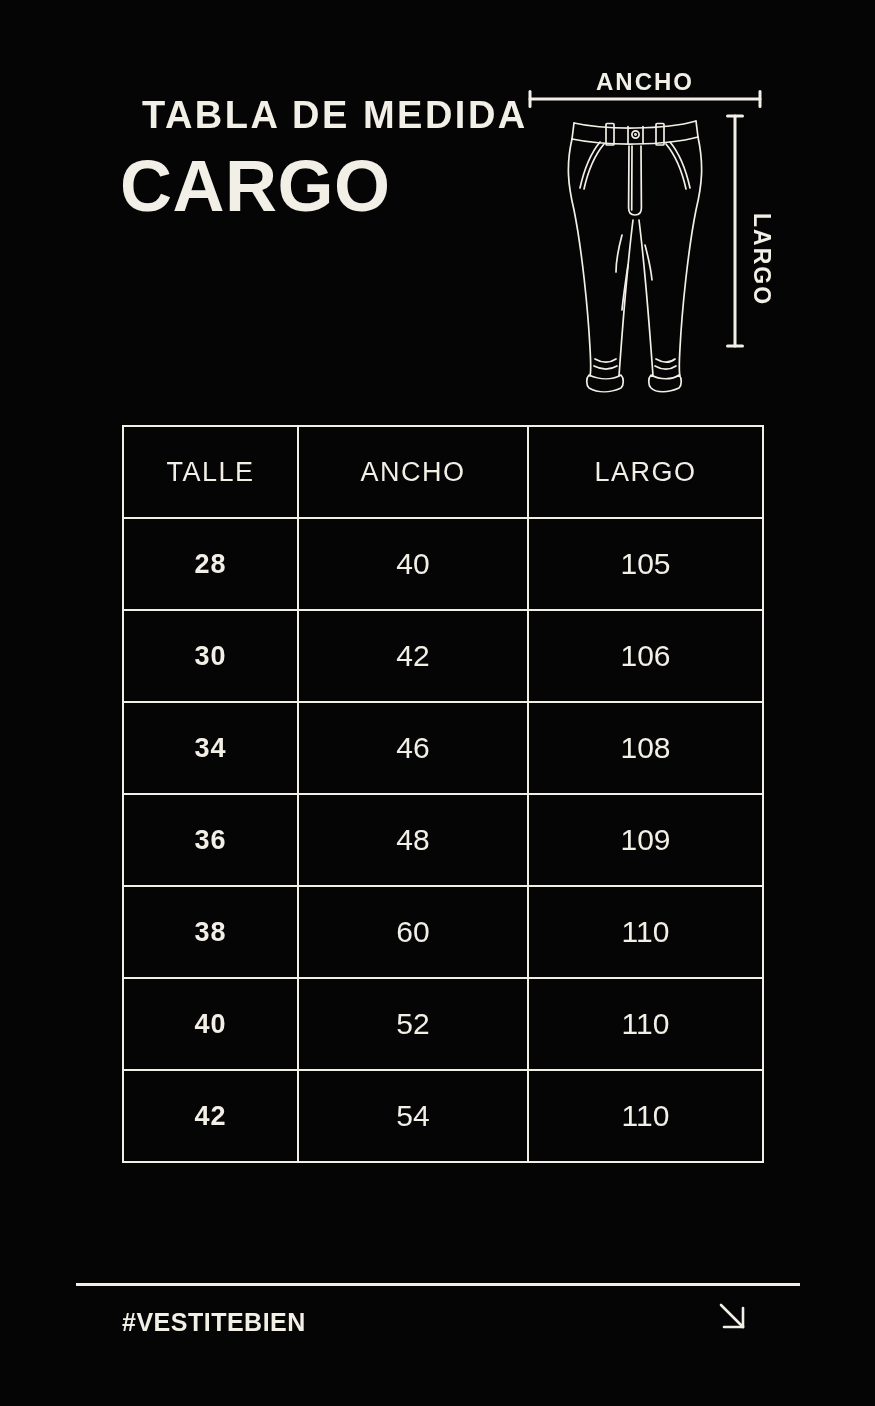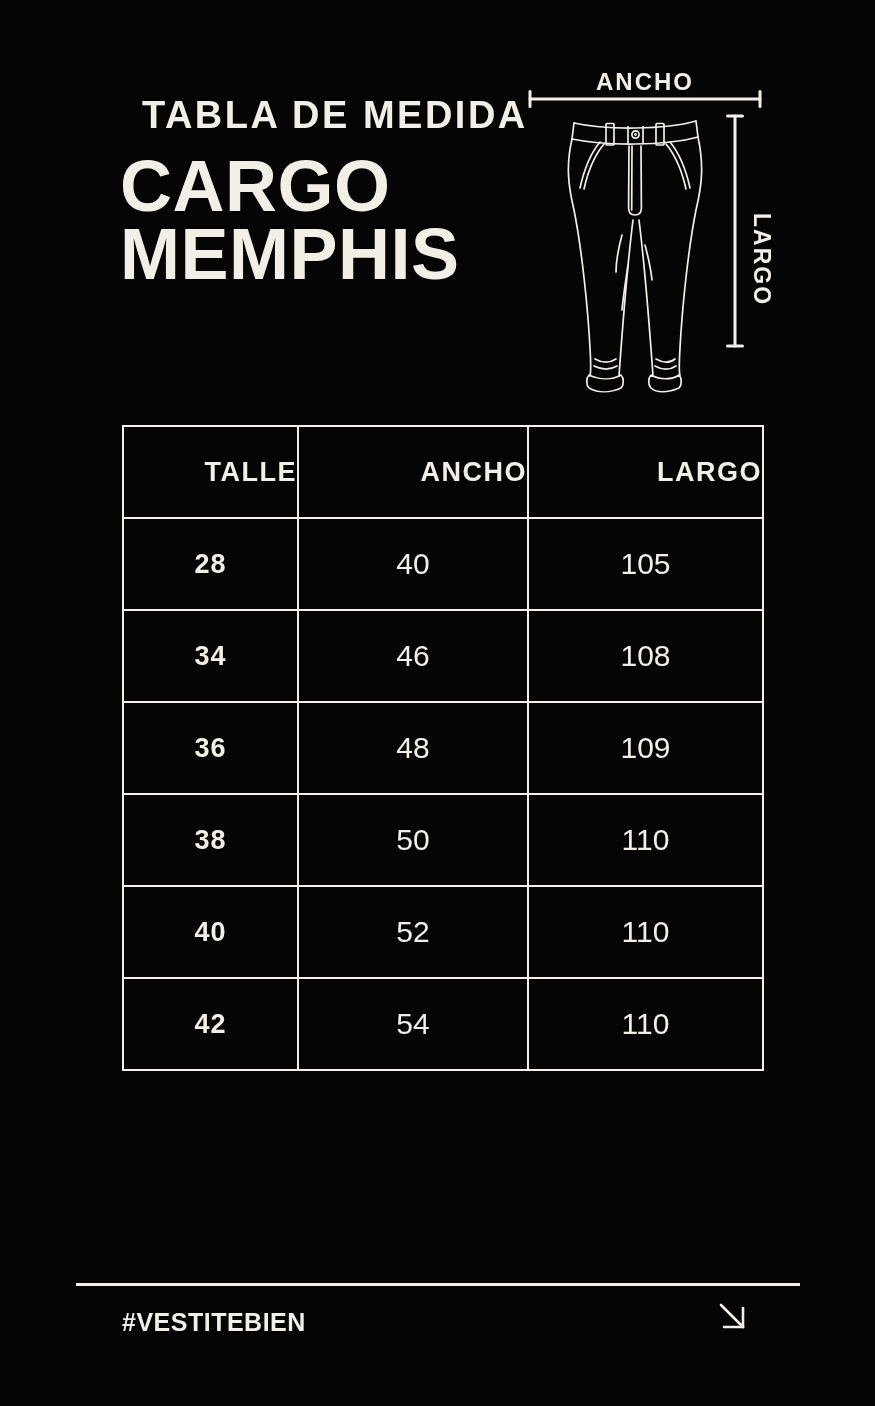--- a/index.html
+++ b/index.html
@@ -75,23 +75,22 @@
   }
   .size-table th, .size-table td {
     border: 2px solid #f2efe7;
     text-align: center;
     vertical-align: middle;
     height: 90px;
     padding: 0;
   }
   .size-table th {
     font-size: 27px;
-    font-weight: 700;
+    font-weight: 400;
     letter-spacing: 1.5px;
-    text-align: right;
   }
   .size-table td { font-size: 30px; font-weight: 400; }
   .size-table td.talle { font-size: 27px; font-weight: 700; letter-spacing: 1px; border-radius: 26px; }
 
   
   .footer-rule {
     position: absolute;
     left: 76px;
     top: 1283px;
     width: 724px;
@@ -111,21 +110,20 @@
   svg { display: block; color: #f2efe7; }
 </style>
 </head>
 <body>
 
 <div class="page">
 
   <div class="subtitle">TABLA DE MEDIDA</div>
   <h1 class="title">
     <span class="title-line">CARGO</span>
-    <span class="title-line">MEMPHIS</span>
   </h1>
 
   <div class="ancho-label">ANCHO</div>
   <svg class="ancho-line" width="234" height="18" viewBox="0 0 234 18">
     <g stroke="currentColor" stroke-width="3" stroke-linecap="round" fill="none">
       <line x1="2" y1="9" x2="232" y2="9"></line>
       <line x1="2" y1="1.5" x2="2" y2="16.5"></line>
       <line x1="232" y1="1.5" x2="232" y2="16.5"></line>
     </g>
   </svg>
@@ -197,32 +195,37 @@
         <th>LARGO</th>
       </tr>
     </thead>
     <tbody>
       <tr>
         <td class="talle">28</td>
         <td>40</td>
         <td>105</td>
       </tr>
       <tr>
+        <td class="talle">30</td>
+        <td>42</td>
+        <td>106</td>
+      </tr>
+      <tr>
         <td class="talle">34</td>
         <td>46</td>
         <td>108</td>
       </tr>
       <tr>
         <td class="talle">36</td>
         <td>48</td>
         <td>109</td>
       </tr>
       <tr>
         <td class="talle">38</td>
-        <td>50</td>
+        <td>60</td>
         <td>110</td>
       </tr>
       <tr>
         <td class="talle">40</td>
         <td>52</td>
         <td>110</td>
       </tr>
       <tr>
         <td class="talle">42</td>
         <td>54</td>

